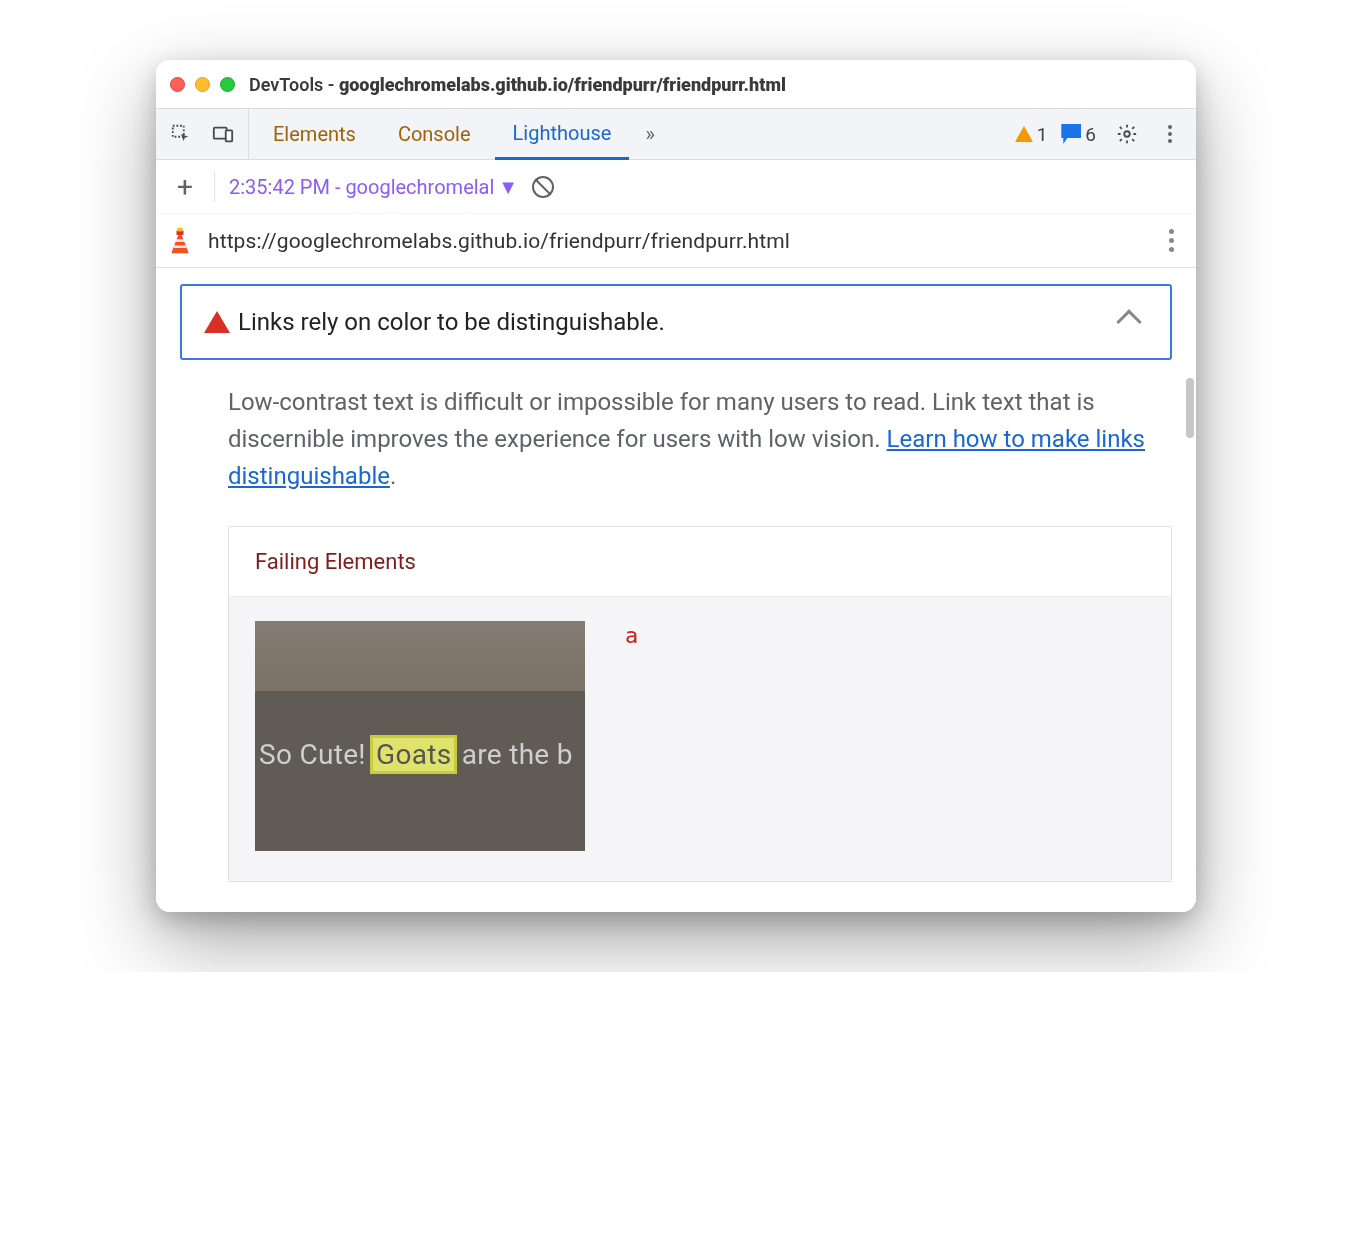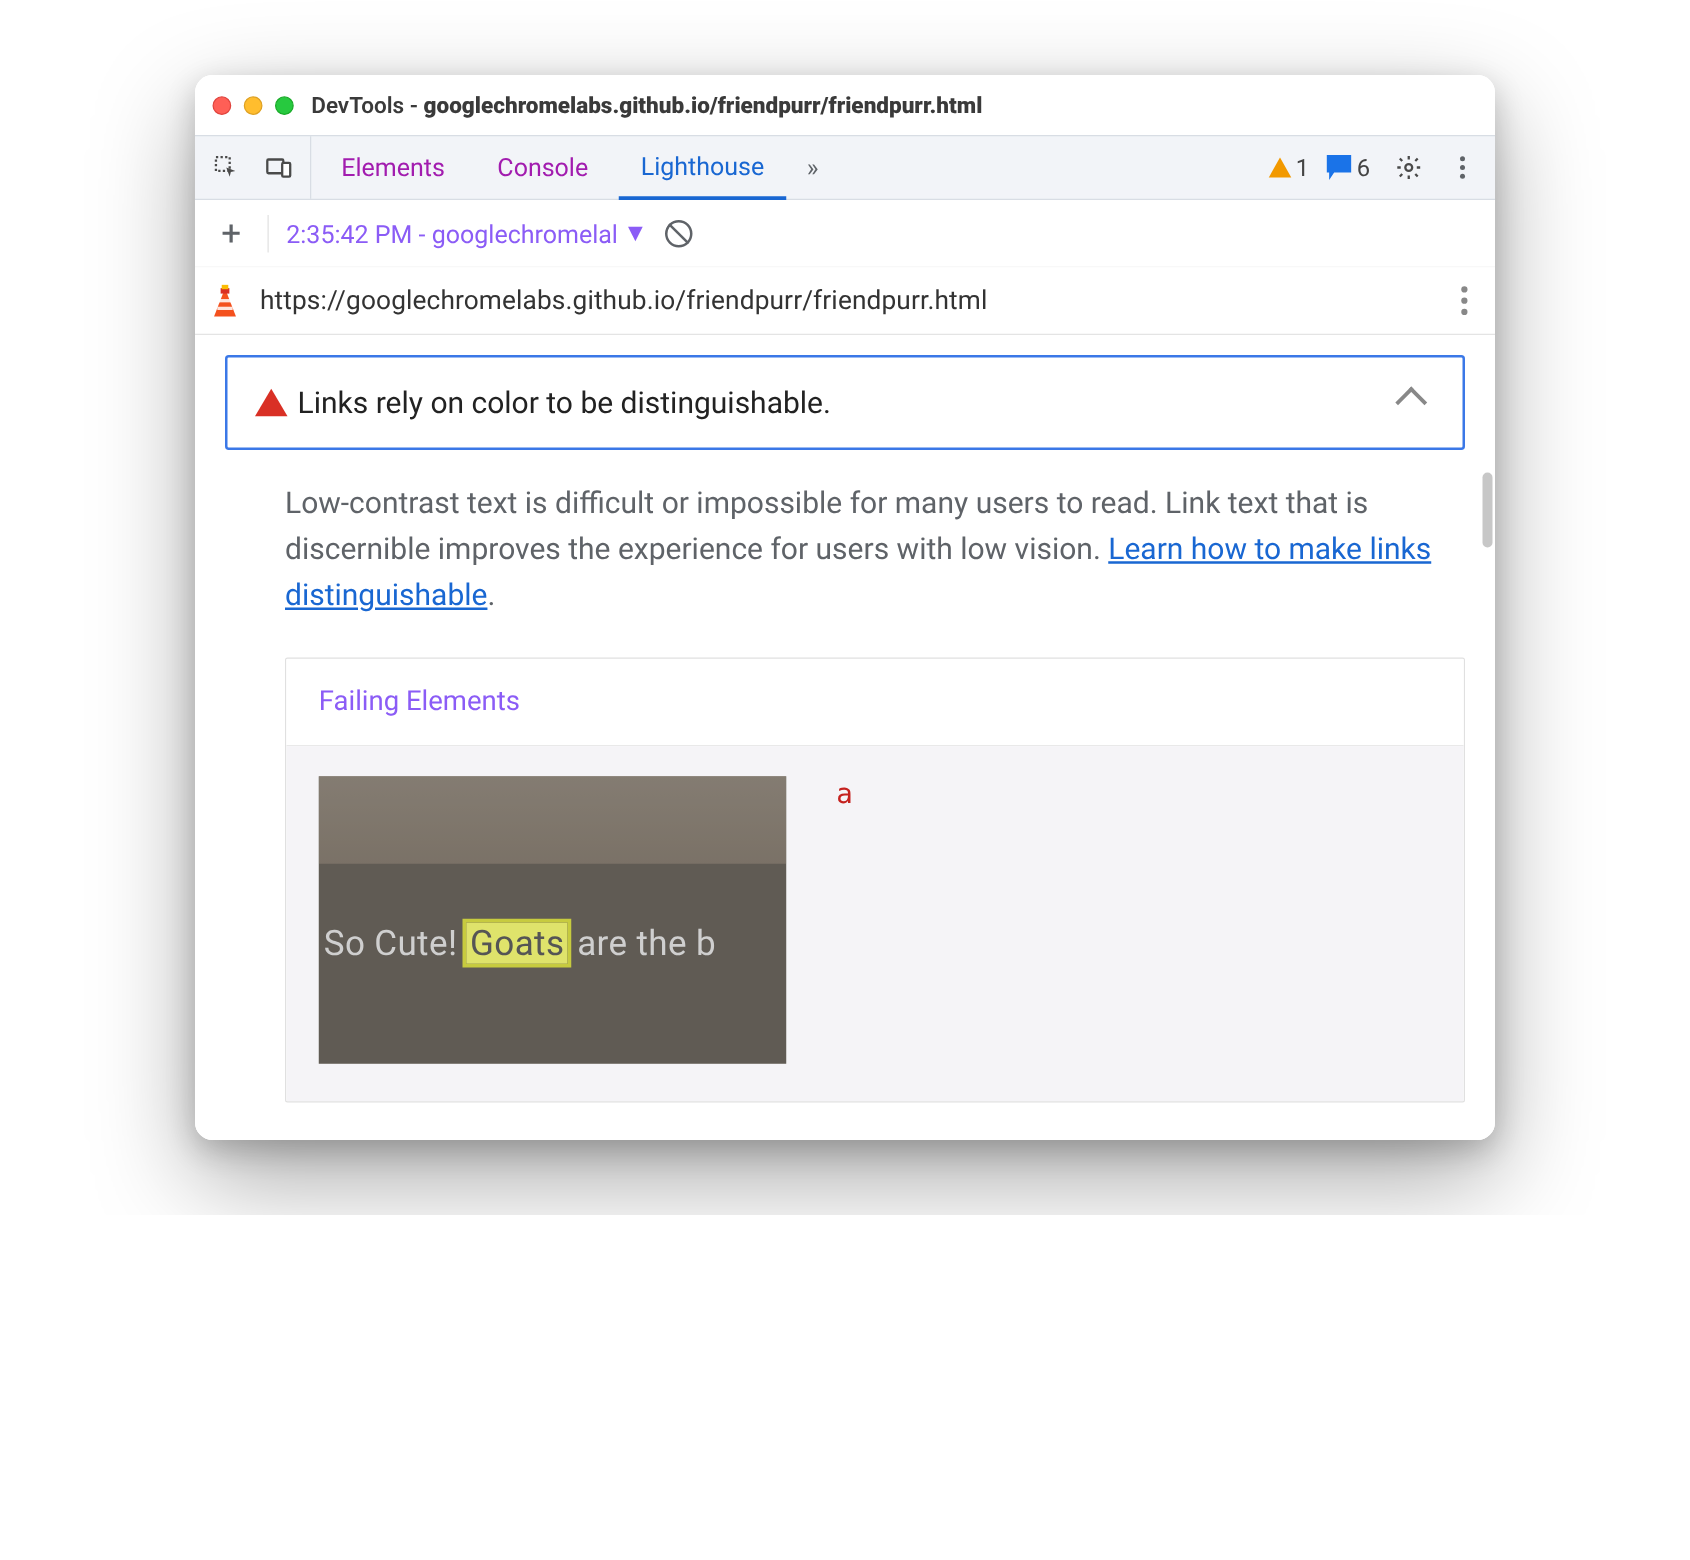--- a/index.html
+++ b/index.html
@@ -46,21 +46,21 @@
     background: #f2f4f8;
     border-top: 1px solid #d8dde4;
     border-bottom: 1px solid #d8dde4;
     height: 52px;
     padding: 0 8px;
     gap: 6px;
   }
   .strip-left { display:flex; align-items:center; gap: 8px; padding-right:8px; border-right:1px solid #d8dde4; height:100%; }
   .icon-btn { width:34px; height:34px; display:flex; align-items:center; justify-content:center; color:#4a4a4a; border-radius:4px; cursor:pointer; }
   .icon-btn svg { width:22px; height:22px; }
-  .tab { padding: 0 18px; height:100%; display:flex; align-items:center; font-size:20px; color:#a21caf; cursor:pointer; }
+  .tab { padding: 0 18px; height:100%; display:flex; align-items:center; font-size:20px; color:#a16207; cursor:pointer; }
   .tab.active { color:#1967d2; border-bottom:3px solid #1967d2; margin-bottom:-1px; }
   .more-tabs { color:#5f6368; padding:0 10px; font-size:20px; }
   .right-icons { margin-left:auto; display:flex; align-items:center; gap:14px; padding-right:6px; }
   .badge-pair { display:flex; align-items:center; gap:4px; font-size:19px; color:#444; }
   .tri-warn { width:0; height:0; border-left:9px solid transparent; border-right:9px solid transparent; border-bottom:16px solid #f29900; }
   .msg-ic { width:20px; height:20px; background:#1a73e8; clip-path: polygon(0 0,100% 0,100% 70%,30% 70%,10% 100%,10% 70%,0 70%); }
   .gear { width:24px; height:24px; }
   .kebab { display:flex; flex-direction:column; gap:3px; align-items:center; justify-content:center; width:24px; height:24px; }
   .kebab span { width:4px; height:4px; background:#5f6368; border-radius:50%; }
 
@@ -98,24 +98,24 @@
     margin-bottom: 24px;
   }
   .red-tri { width:0;height:0;border-left:13px solid transparent;border-right:13px solid transparent;border-bottom:22px solid #d93025; }
   .audit-title { font-size:24px; color:#222; flex:1; }
   .chev { width:18px;height:18px; border-right:3px solid #888; border-bottom:3px solid #888; transform:rotate(-135deg); margin-right:10px; }
 
   .desc { margin-left:48px; font-size:24px; color:#5f6368; line-height:1.55; margin-bottom:30px; }
   .desc a { color:#1967d2; text-decoration:underline; }
 
   .fail-box { margin-left:48px; border:1px solid #e0e0e0; border-radius:2px; overflow:hidden;}
-  .fail-head { padding:22px 26px; font-size:22px; color:#8b5cf6; background:#fff; border-bottom:1px solid #e9e9e9; }
+  .fail-head { padding:22px 26px; font-size:22px; color:#7f1d1d; background:#fff; border-bottom:1px solid #e9e9e9; }
   .fail-body { display:flex; gap:40px; padding:24px 26px 30px 26px; background:#f5f4f7; align-items:flex-start; }
   .thumb {
-    width: 374px; height:230px; background:#7a736c; position:relative; overflow:hidden;
+    width: 330px; height:230px; background:#7a736c; position:relative; overflow:hidden;
   }
   .thumb .top { position:absolute; top:0; left:0; right:0; height:70px;
     background: linear-gradient(#b7ac9f,#a79a8c); opacity:.9;}
   .thumb .shade { position:absolute; inset:0; background:rgba(50,45,40,.35); }
   .thumb .line { position:absolute; bottom:80px; left:0; right:0; color:#cfcfcf; font-size:28px; white-space:nowrap; letter-spacing:.3px; padding-left:4px;}
   .hl { background:#dfe36b; color:#555; outline:3px solid #c7cb3f; padding:0 3px; }
   .elem-tag { font-family: ui-monospace,Menlo,monospace; font-size:22px; color:#c5221f; padding-top:2px; }
 </style>
 </head>
 <body>

